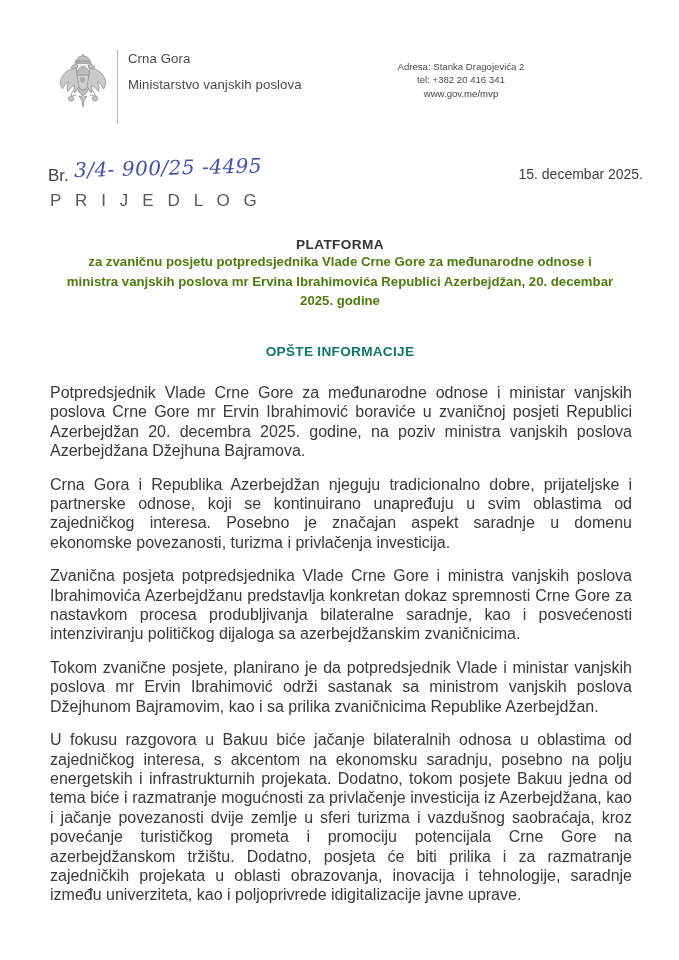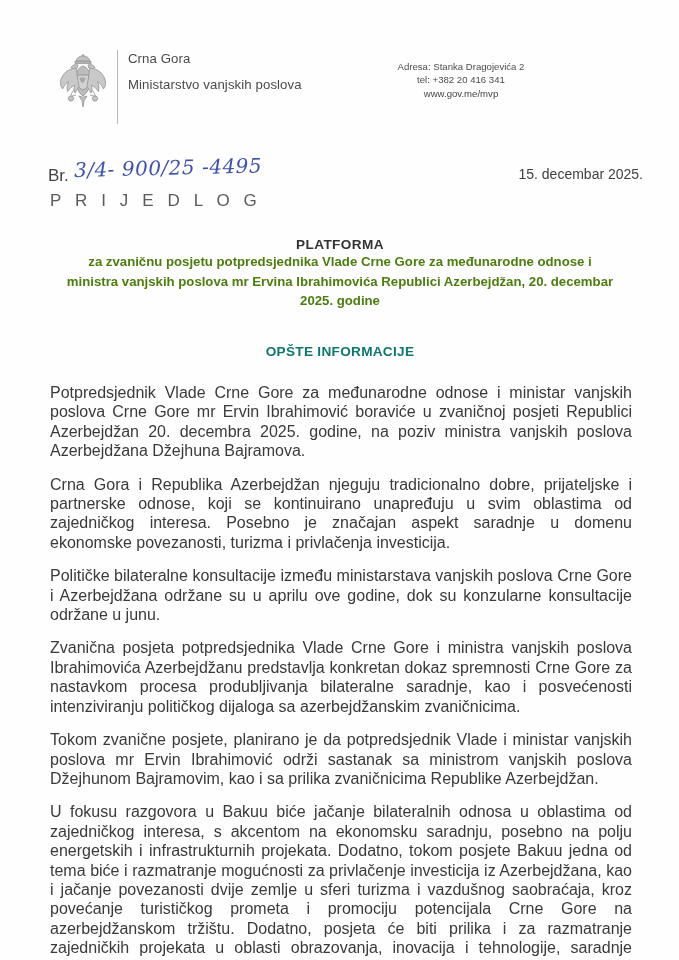--- a/index.html
+++ b/index.html
@@ -240,19 +240,18 @@
   <div class="title-block">
     <div class="title-main">PLATFORMA</div>
     <div class="title-sub">za zvaničnu posjetu potpredsjednika Vlade Crne Gore za međunarodne odnose i ministra vanjskih poslova mr Ervina Ibrahimovića Republici Azerbejdžan, 20. decembar 2025. godine</div>
   </div>
 
   <div class="section-heading">OPŠTE INFORMACIJE</div>
 
   <div class="body-copy">
     <p>Potpredsjednik Vlade Crne Gore za međunarodne odnose i ministar vanjskih poslova Crne Gore mr Ervin Ibrahimović boraviće u zvaničnoj posjeti Republici Azerbejdžan 20. decembra 2025. godine, na poziv ministra vanjskih poslova Azerbejdžana Džejhuna Bajramova.</p>
     <p>Crna Gora i Republika Azerbejdžan njeguju tradicionalno dobre, prijateljske i partnerske odnose, koji se kontinuirano unapređuju u svim oblastima od zajedničkog interesa. Posebno je značajan aspekt saradnje u domenu ekonomske povezanosti, turizma i privlačenja investicija.</p>
-    <p>Političke bilateralne konsultacije između ministarstava vanjskih poslova Crne Gore i Azerbejdžana održane su u aprilu ove godine, dok su konzularne konsultacije održane u junu.</p>
     <p>Zvanična posjeta potpredsjednika Vlade Crne Gore i ministra vanjskih poslova Ibrahimovića Azerbejdžanu predstavlja konkretan dokaz spremnosti Crne Gore za nastavkom procesa produbljivanja bilateralne saradnje, kao i posvećenosti intenziviranju političkog dijaloga sa azerbejdžanskim zvaničnicima.</p>
     <p>Tokom zvanične posjete, planirano je da potpredsjednik Vlade i ministar vanjskih poslova mr Ervin Ibrahimović održi sastanak sa ministrom vanjskih poslova Džejhunom Bajramovim, kao i sa prilika zvaničnicima Republike Azerbejdžan.</p>
     <p>U fokusu razgovora u Bakuu biće jačanje bilateralnih odnosa u oblastima od zajedničkog interesa, s akcentom na ekonomsku saradnju, posebno na polju energetskih i infrastrukturnih projekata.  Dodatno, tokom posjete Bakuu jedna od tema biće i razmatranje mogućnosti za privlačenje investicija iz Azerbejdžana, kao i jačanje povezanosti dvije zemlje u sferi turizma i vazdušnog saobraćaja, kroz povećanje turističkog prometa i promociju potencijala Crne Gore na azerbejdžanskom tržištu. Dodatno, posjeta će biti prilika i za razmatranje zajedničkih projekata u oblasti obrazovanja, inovacija i tehnologije, saradnje između univerziteta, kao i poljoprivrede idigitalizacije javne uprave.</p>
   </div>
 
 </div>
 
 </body></html>

